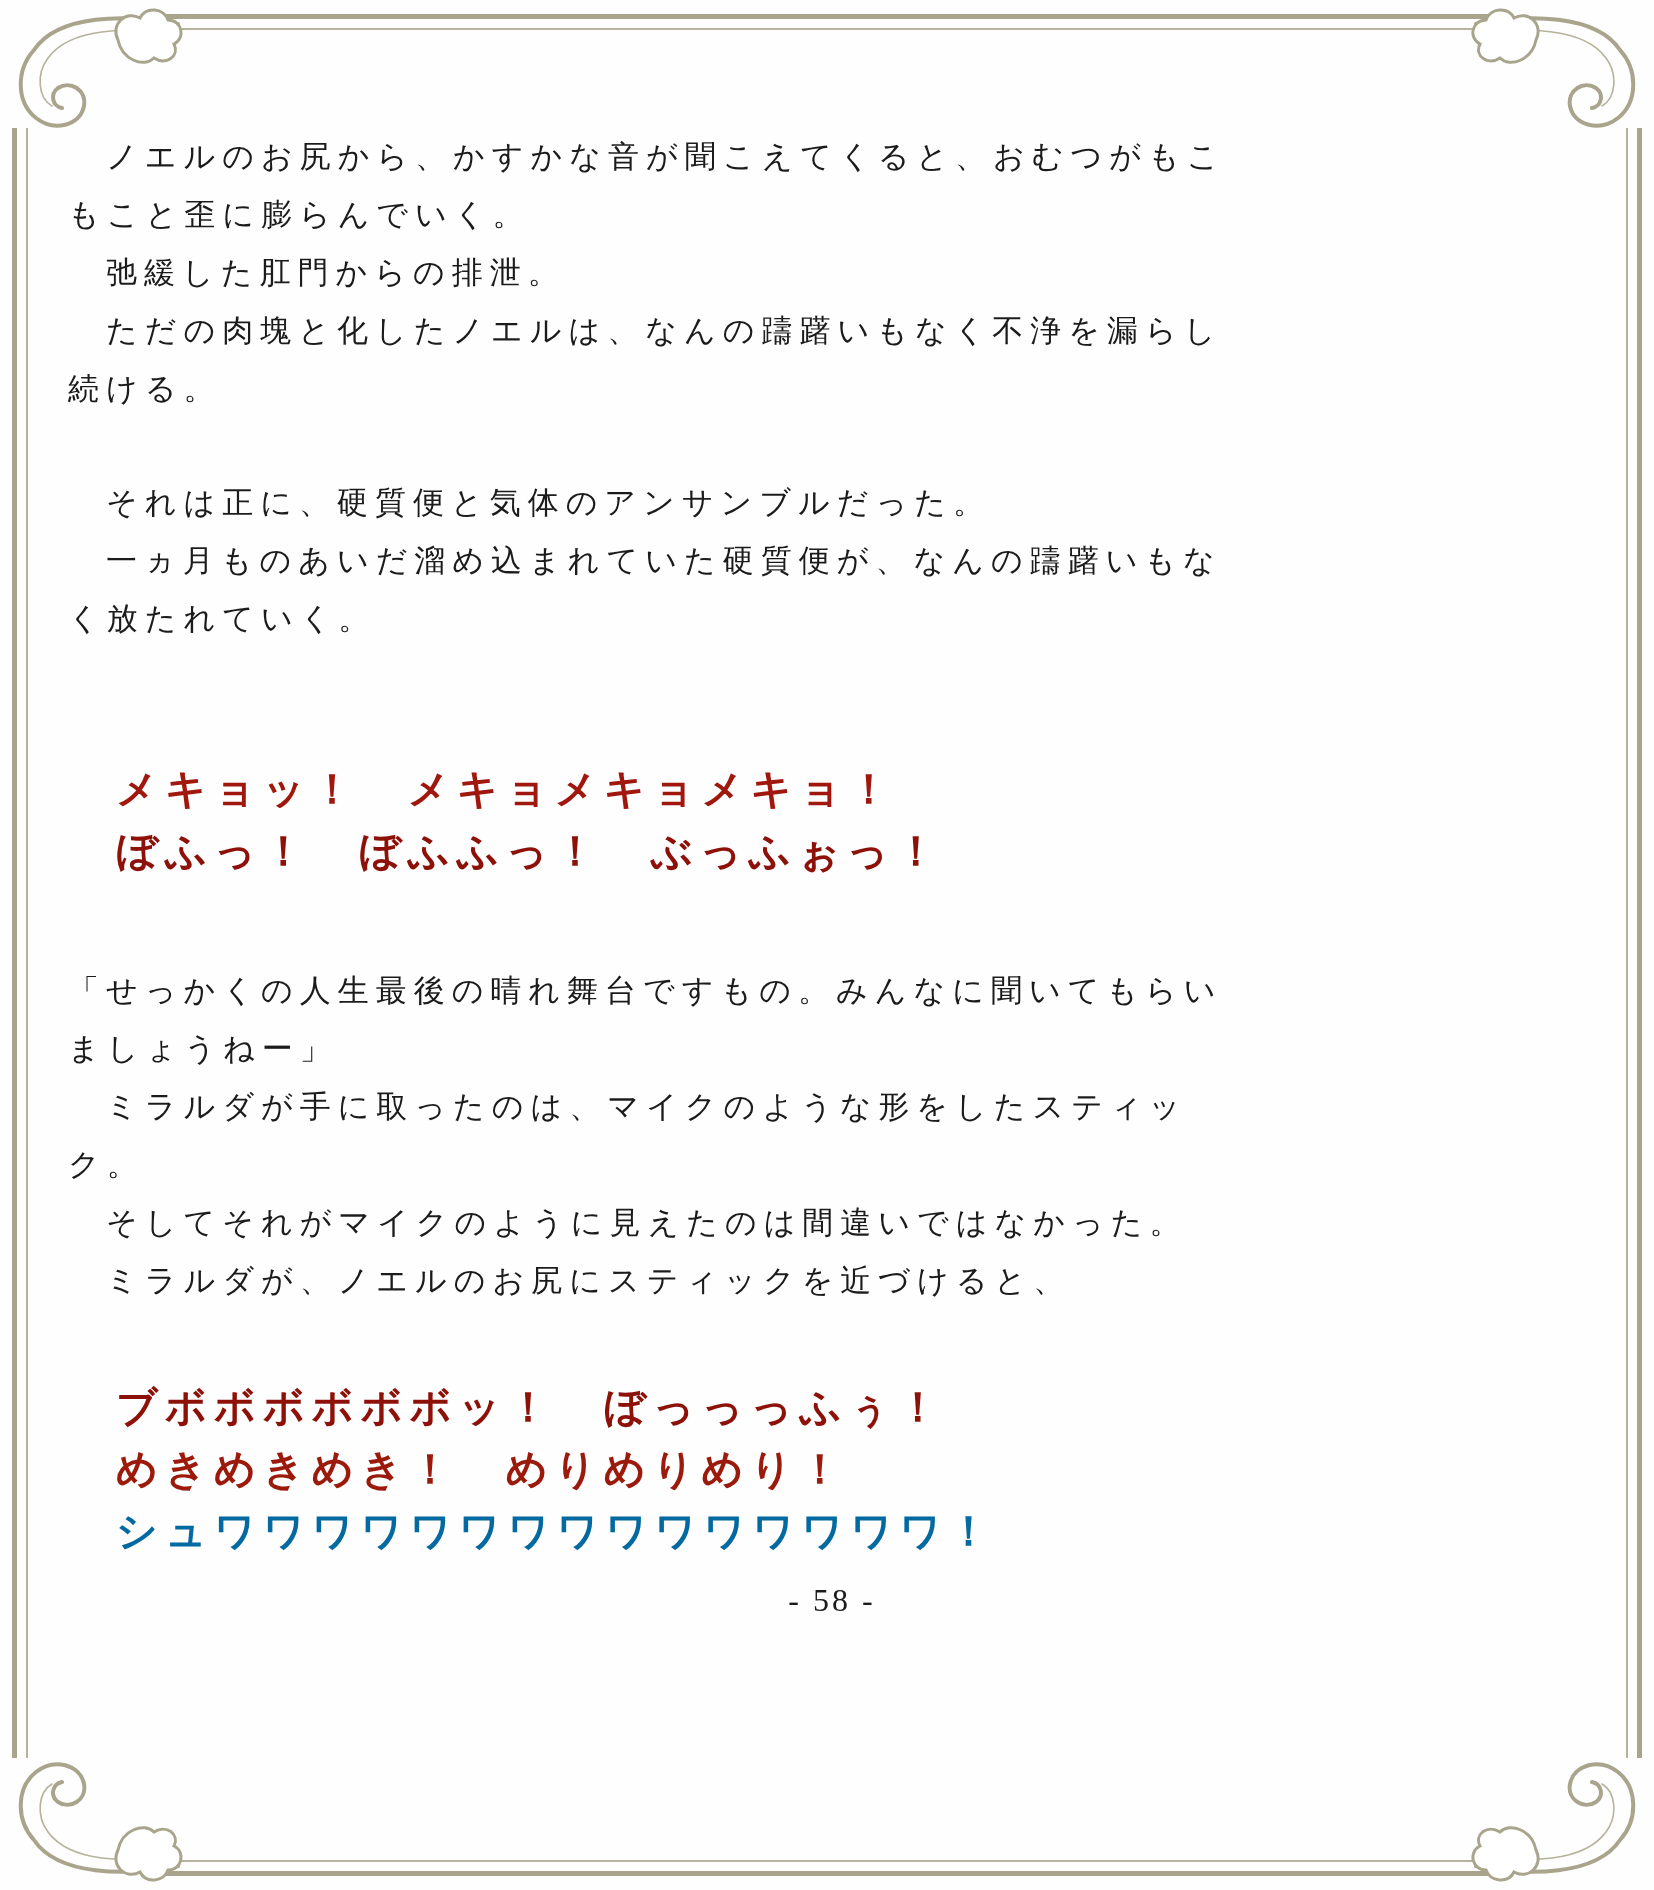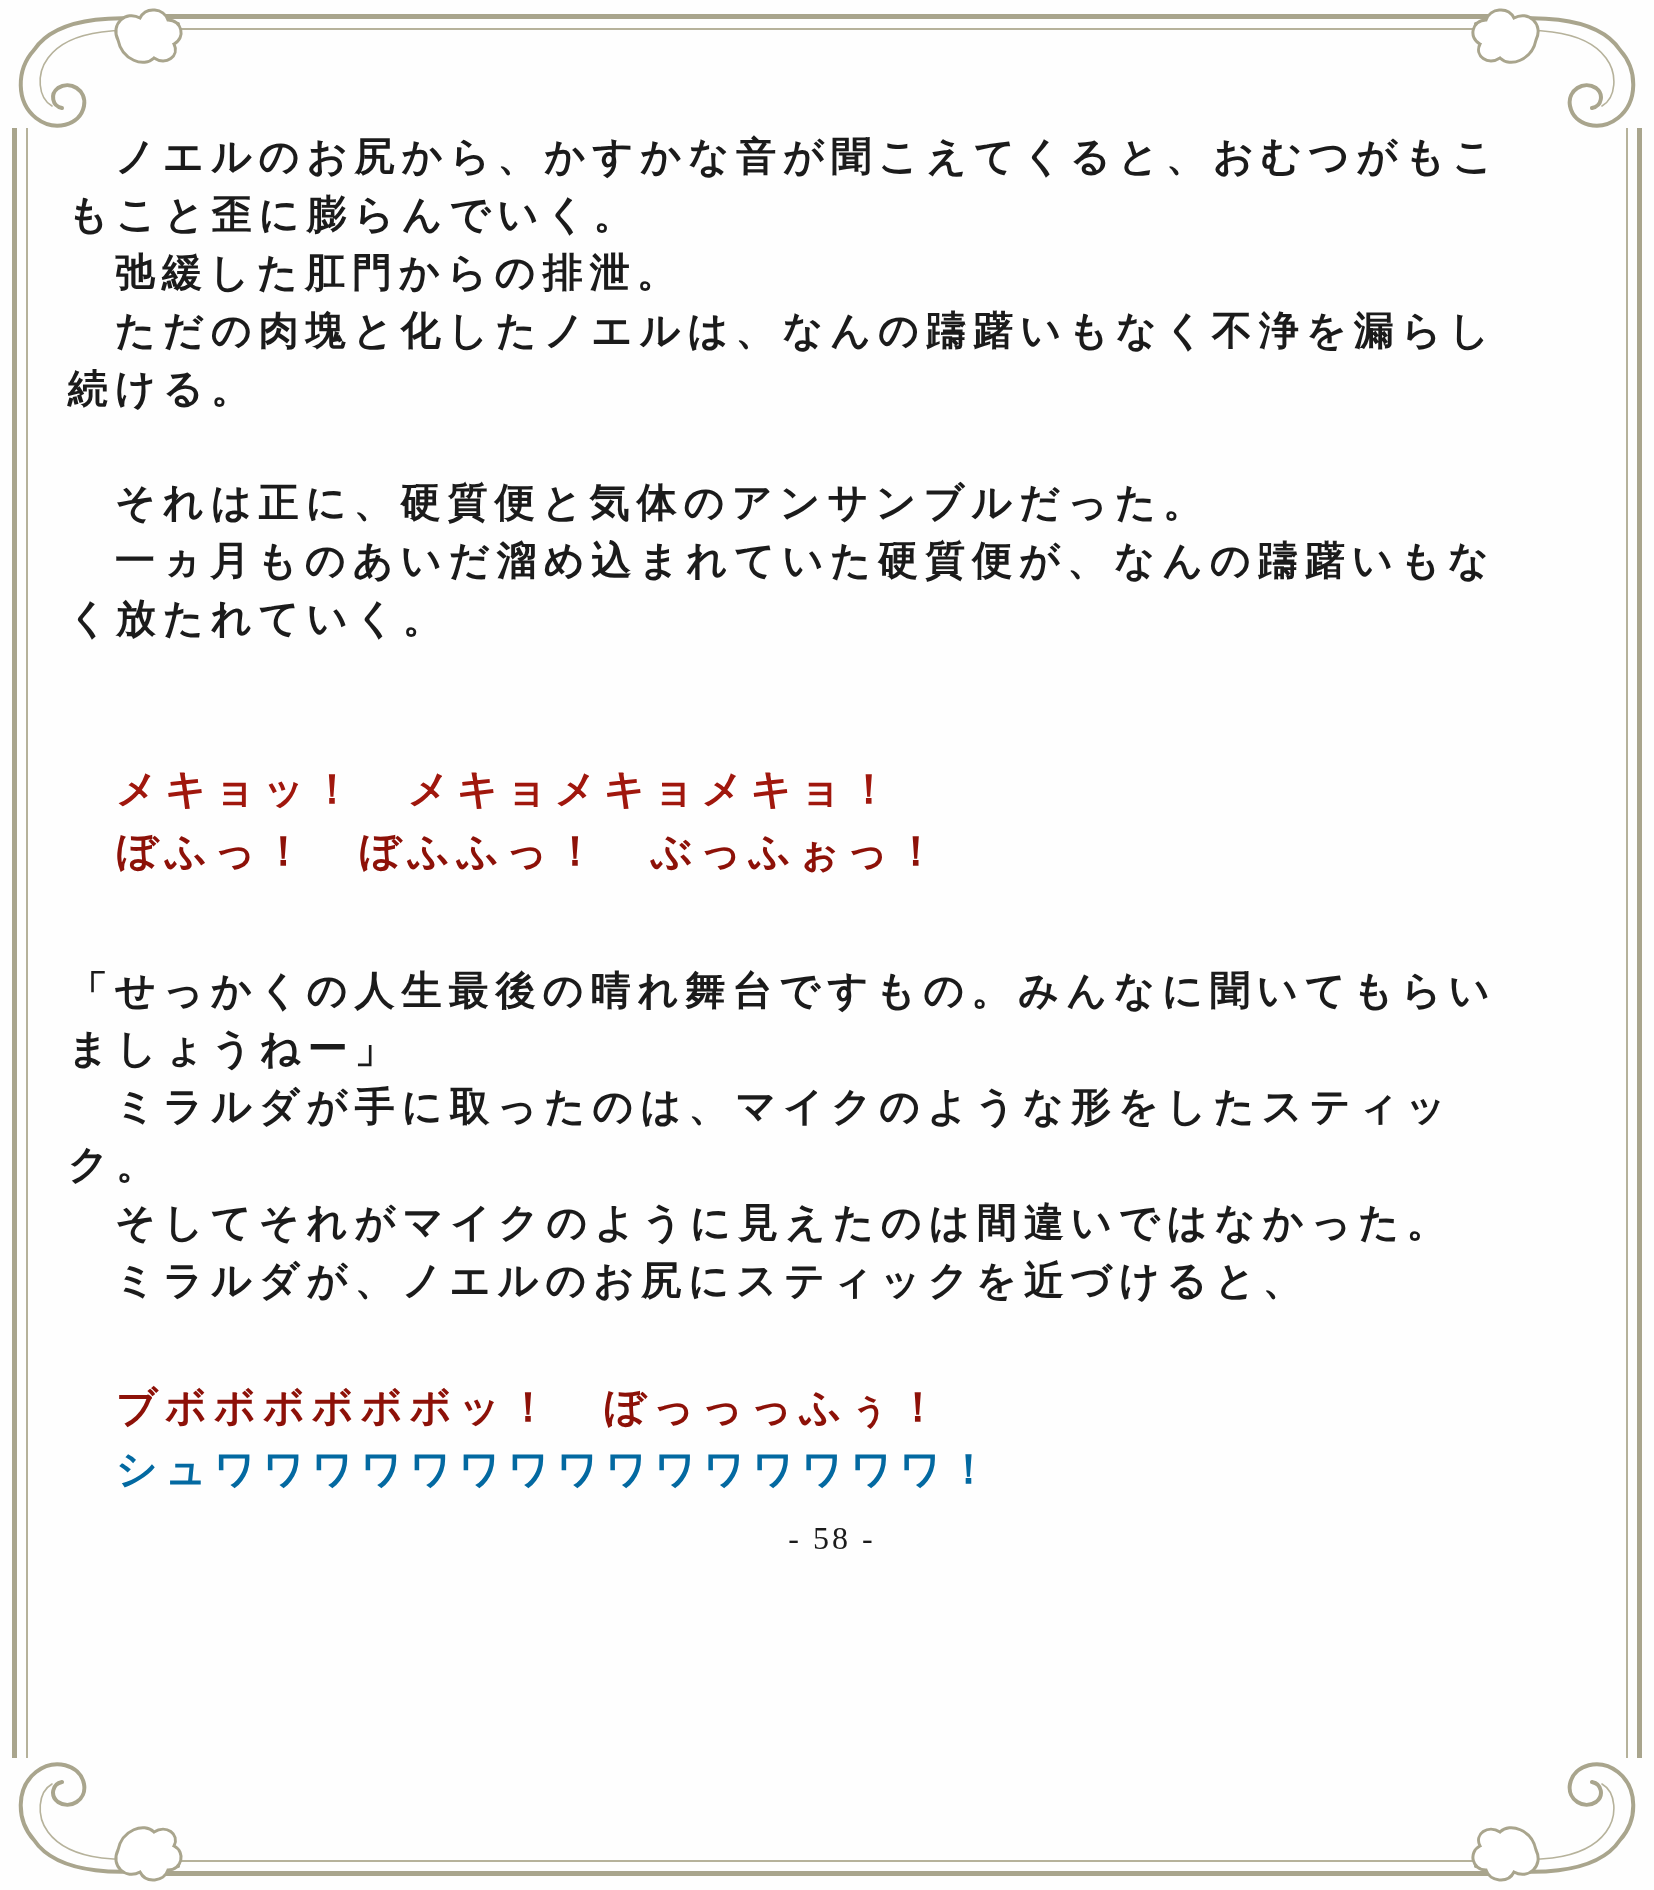--- a/index.html
+++ b/index.html
@@ -23,21 +23,21 @@
   .corner.tl{top:6px;left:6px;}
   .corner.tr{top:6px;right:6px;transform:scaleX(-1);}
   .corner.bl{bottom:6px;left:6px;transform:scaleY(-1);}
   .corner.br{bottom:6px;right:6px;transform:scale(-1,-1);}
   .swirl{fill:none;stroke:#a9a58d;stroke-width:4;stroke-linecap:round;}
   .swirl-thin{fill:none;stroke:#b6b29b;stroke-width:1.6;stroke-linecap:round;}
   .trefoil{fill:#ffffff;stroke:#a9a58d;stroke-width:3;}
 
   
   .content{position:absolute;left:68px;right:58px;top:128px;color:#1b1b1b;}
-  .line{display:block;white-space:pre;font-size:40px;letter-spacing:7px;line-height:58px;font-weight:bold;}
+  .line{display:block;white-space:pre;font-size:31px;letter-spacing:7px;line-height:58px;}
   .para{margin:0;padding:0;}
   .sfx .line{
     font-family:"Liberation Sans","DejaVu Sans",sans-serif;
     font-weight:700;font-size:41px;line-height:62px;letter-spacing:7px;
   }
   .c-red1{color:#a0170d;}
   .c-red2{color:#8d1108;}
   .c-red3{color:#9b1a0c;}
   .c-orange{color:#0369a1;}
 
@@ -110,20 +110,21 @@
 
     <section class="para b-para3">
       <span class="line">　ミラルダが手に取ったのは、マイクのような形をしたスティッ</span>
       <span class="line">ク。</span>
       <span class="line">　そしてそれがマイクのように見えたのは間違いではなかった。</span>
       <span class="line">　ミラルダが、ノエルのお尻にスティックを近づけると、</span>
     </section>
 
     <section class="para sfx b-sfx2">
       <span class="line c-red2">　ブボボボボボボッ！　ぼっっっふぅ！</span>
+      <span class="line c-red3">　めきめきめき！　めりめりめり！</span>
       <span class="line c-orange">　シュワワワワワワワワワワワワワワワ！</span>
     </section>
 
 
     <div class="footer">- 58 -</div>
 
   </main>
 </div>
 
 </body></html>

